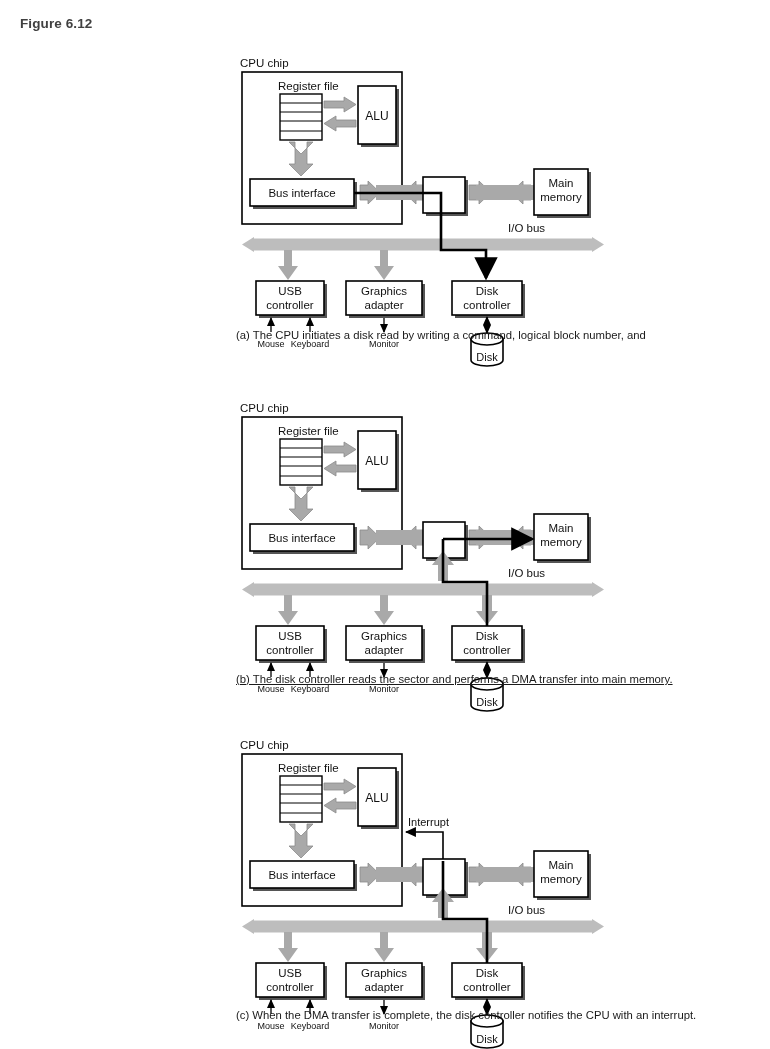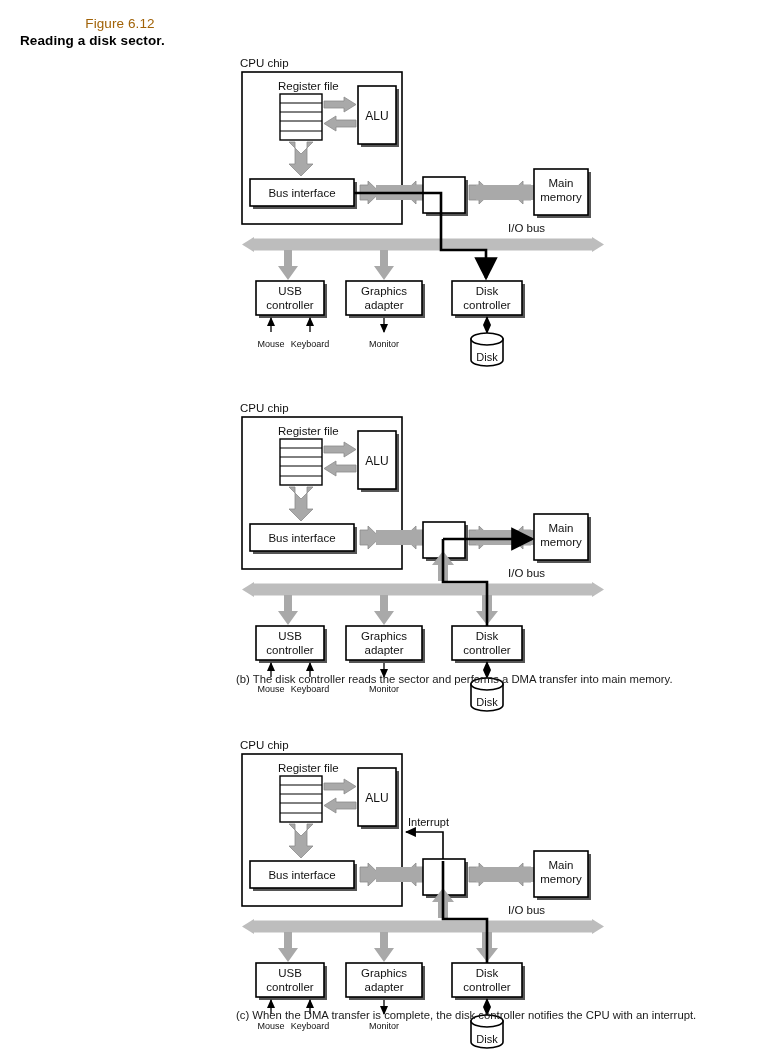--- a/index.html
+++ b/index.html
@@ -2,46 +2,45 @@
 <html><head>
 <meta charset="utf-8">
 <style>
   html,body{margin:0;padding:0;background:#ffffff;}
   body{width:770px;height:1049px;position:relative;
        font-family:"Liberation Sans","DejaVu Sans",sans-serif;
        color:#111;overflow:hidden;}
 
   
   #fig-title-block{position:absolute;left:20px;top:16px;width:200px;}
-  .fig-num{color:#a16207;font-weight:normal;font-size:13.5px;line-height:16px;
-           letter-spacing:.1px;text-align:center;}
+  .fig-num{color:#404040;font-weight:bold;font-size:13.5px;line-height:16px;
+           letter-spacing:.1px;}
   .fig-cap{color:#000;font-weight:bold;font-size:13.5px;line-height:17px;
            letter-spacing:.1px;}
 
   
   .panel{position:absolute;left:236px;width:534px;margin-top:44px;}
   #panel-a{top:10px;height:355px;}
   #panel-b{top:355px;height:345px;}
   #panel-c{top:692px;height:350px;}
 
   .svgwrap{position:absolute;left:0;top:0;}
 
   
   .caption{position:absolute;left:236px;font-size:11.3px;line-height:14.2px;
            color:#1a1a1a;width:526px;}
   #cap-a{top:328px;}
-  #cap-b{top:672px;}
+  #cap-b{top:672px;text-decoration:underline;}
   #cap-c{top:1008px;}
 </style>
 </head>
 <body>
 
 <div id="fig-title-block">
   <div class="fig-num">Figure 6.12</div>
-  <div class="fig-cap">Reading a disk sector.</div>
 </div>
 
 <div class="panel" id="panel-a">
   <svg class="svgwrap" width="534" height="320" viewBox="0 0 534 320">
     <defs>
       <marker id="blkarrA" markerWidth="9" markerHeight="9" refX="8" refY="4.5" orient="auto">
         <path d="M0,0 L9,4.5 L0,9 z" fill="#000"></path>
       </marker>
       <marker id="thinA" markerWidth="7" markerHeight="7" refX="6.2" refY="3.5" orient="auto">
         <path d="M0,0.4 L7,3.5 L0,6.6 z" fill="#000"></path>
@@ -142,20 +141,21 @@
 
     <g>
       <path d="M235,285 L235,306 A16,6 0 0 0 267,306 L267,285 z" fill="#fff" stroke="#000" stroke-width="1.6"></path>
       <ellipse cx="251" cy="285" rx="16" ry="6" fill="#fff" stroke="#000" stroke-width="1.6"></ellipse>
     </g>
     <text x="251" y="307" font-size="11" text-anchor="middle" fill="#111">Disk</text>
   </svg>
 </div>
 
 <div class="caption" id="cap-a">
+  <div>(a) The CPU initiates a disk read by writing a command, logical block number, and</div>
 </div>
 
 <div class="panel" id="panel-b">
   <svg class="svgwrap" width="534" height="320" viewBox="0 0 534 320">
     <defs>
       <marker id="blkarrB" markerWidth="9" markerHeight="9" refX="8" refY="4.5" orient="auto">
         <path d="M0,0 L9,4.5 L0,9 z" fill="#000"></path>
       </marker>
       <marker id="thinB" markerWidth="7" markerHeight="7" refX="6.2" refY="3.5" orient="auto">
         <path d="M0,0.4 L7,3.5 L0,6.6 z" fill="#000"></path>

